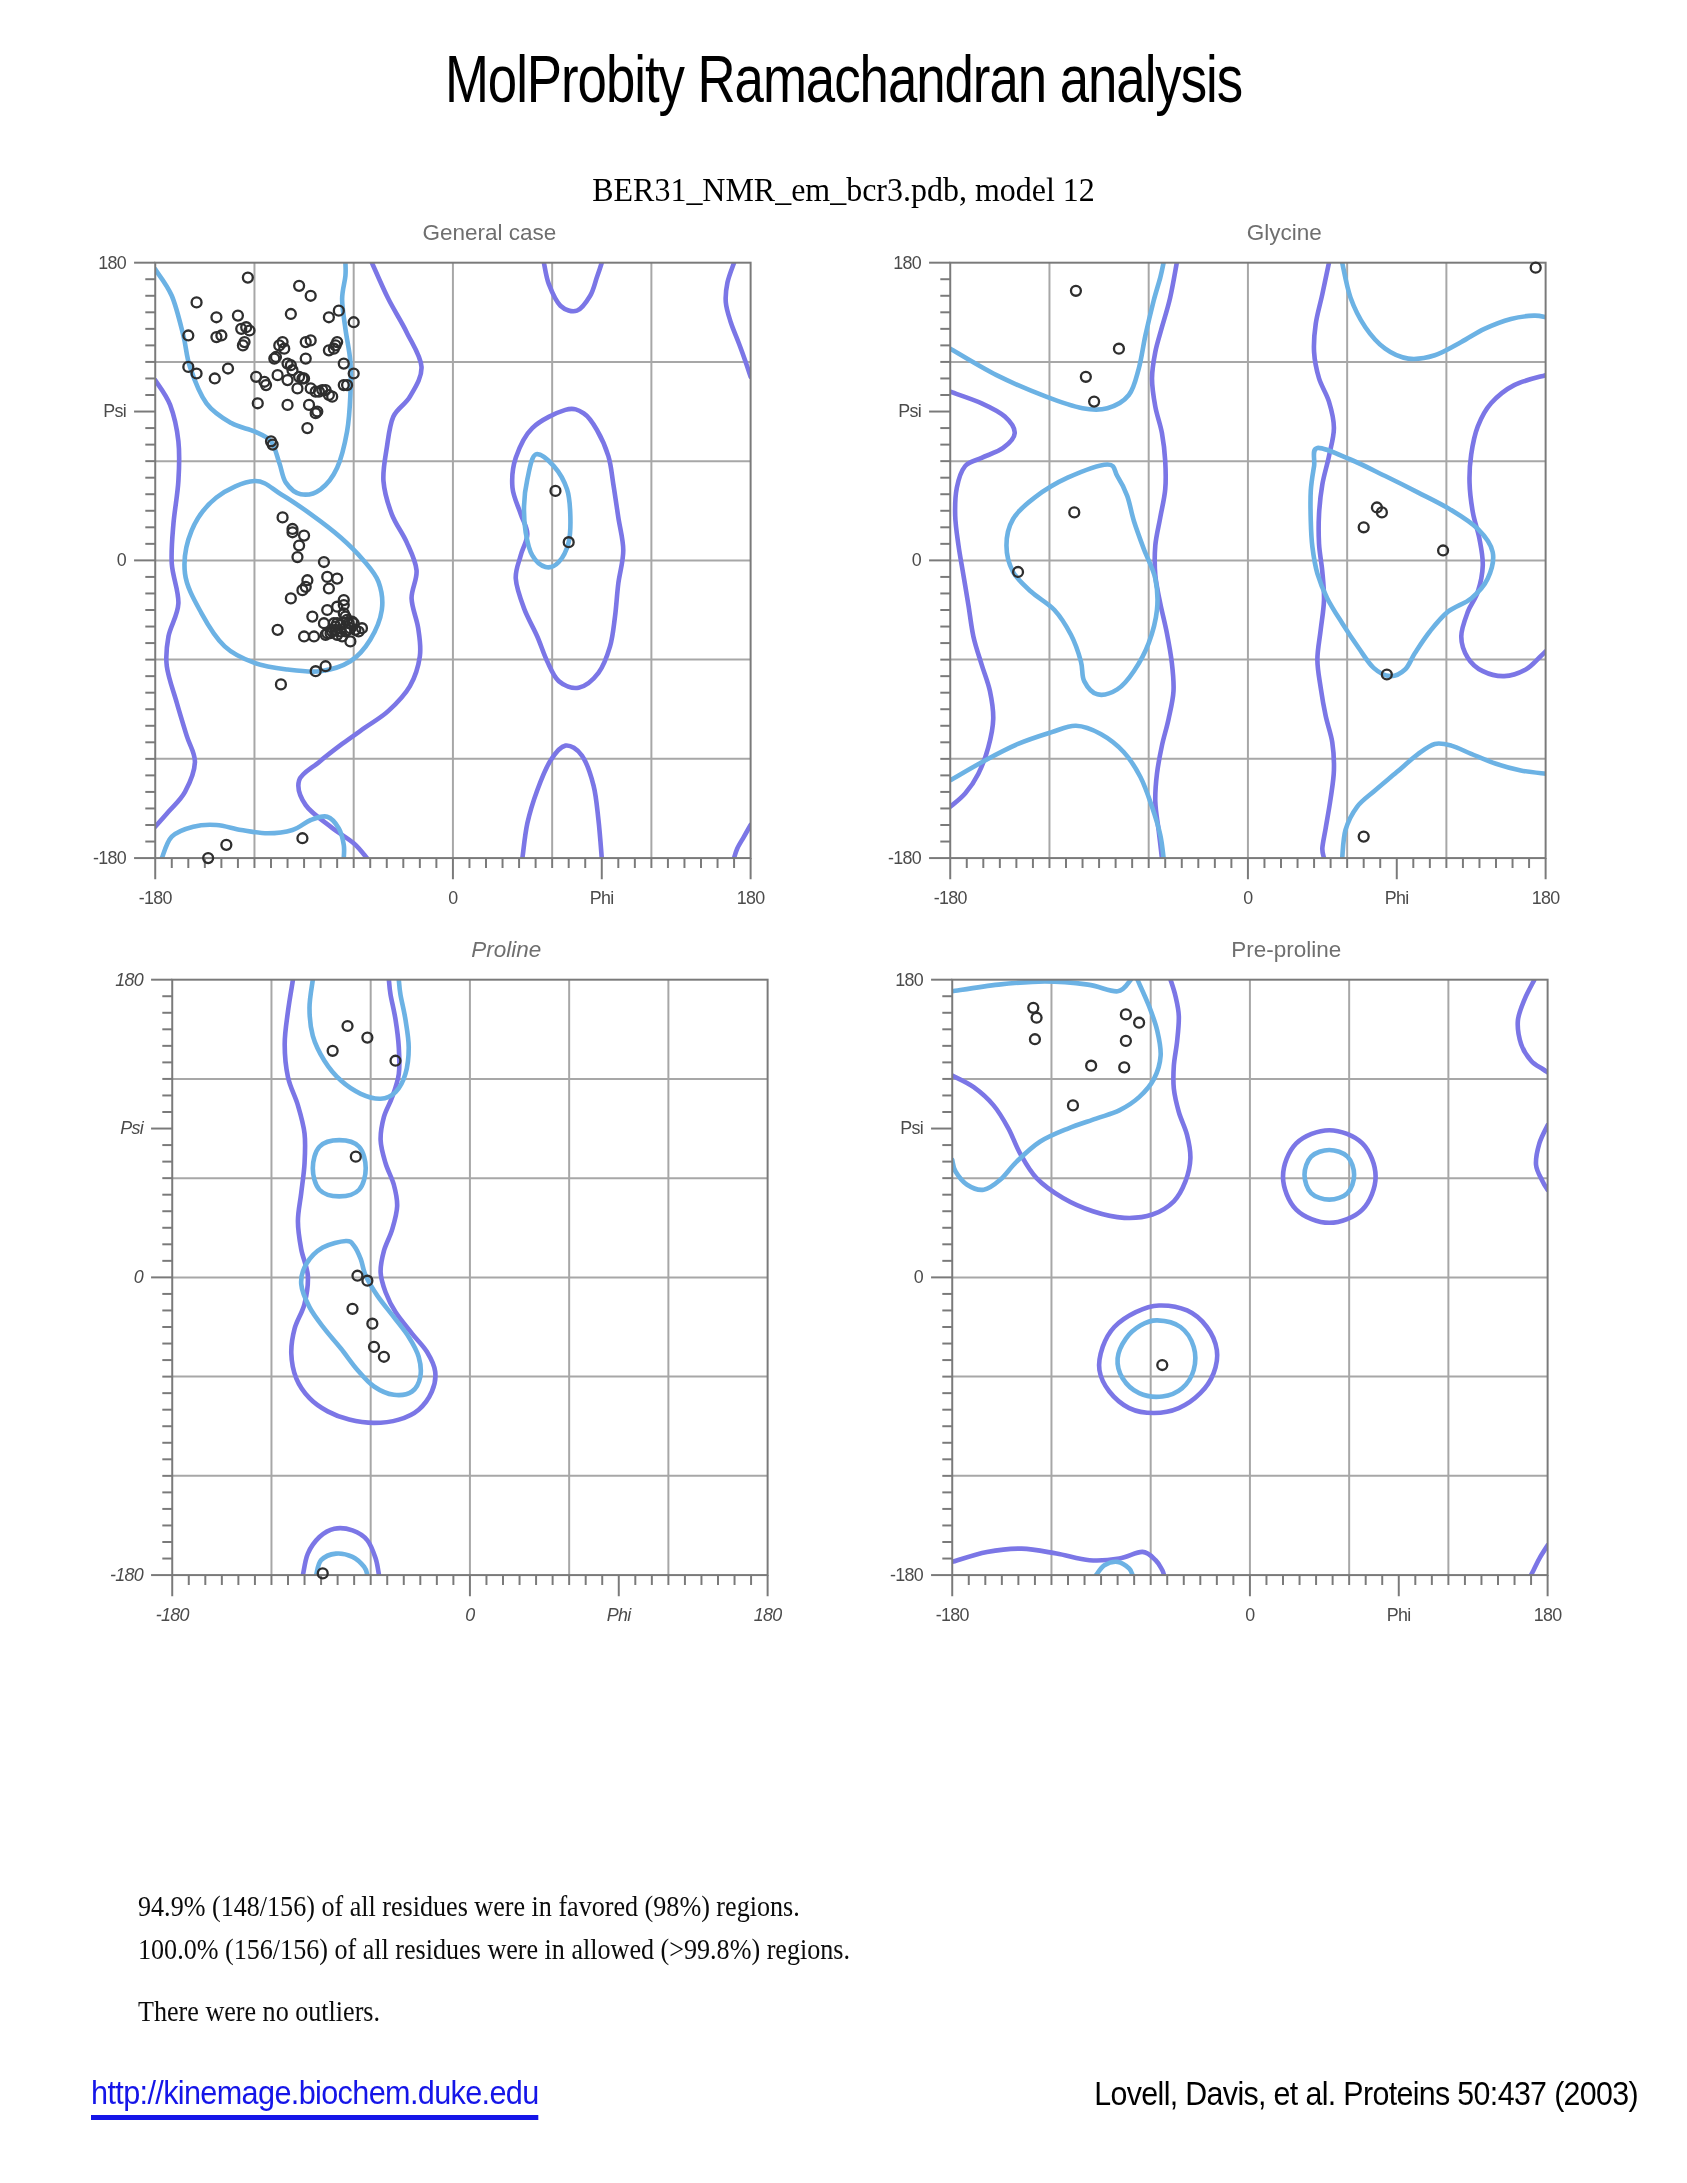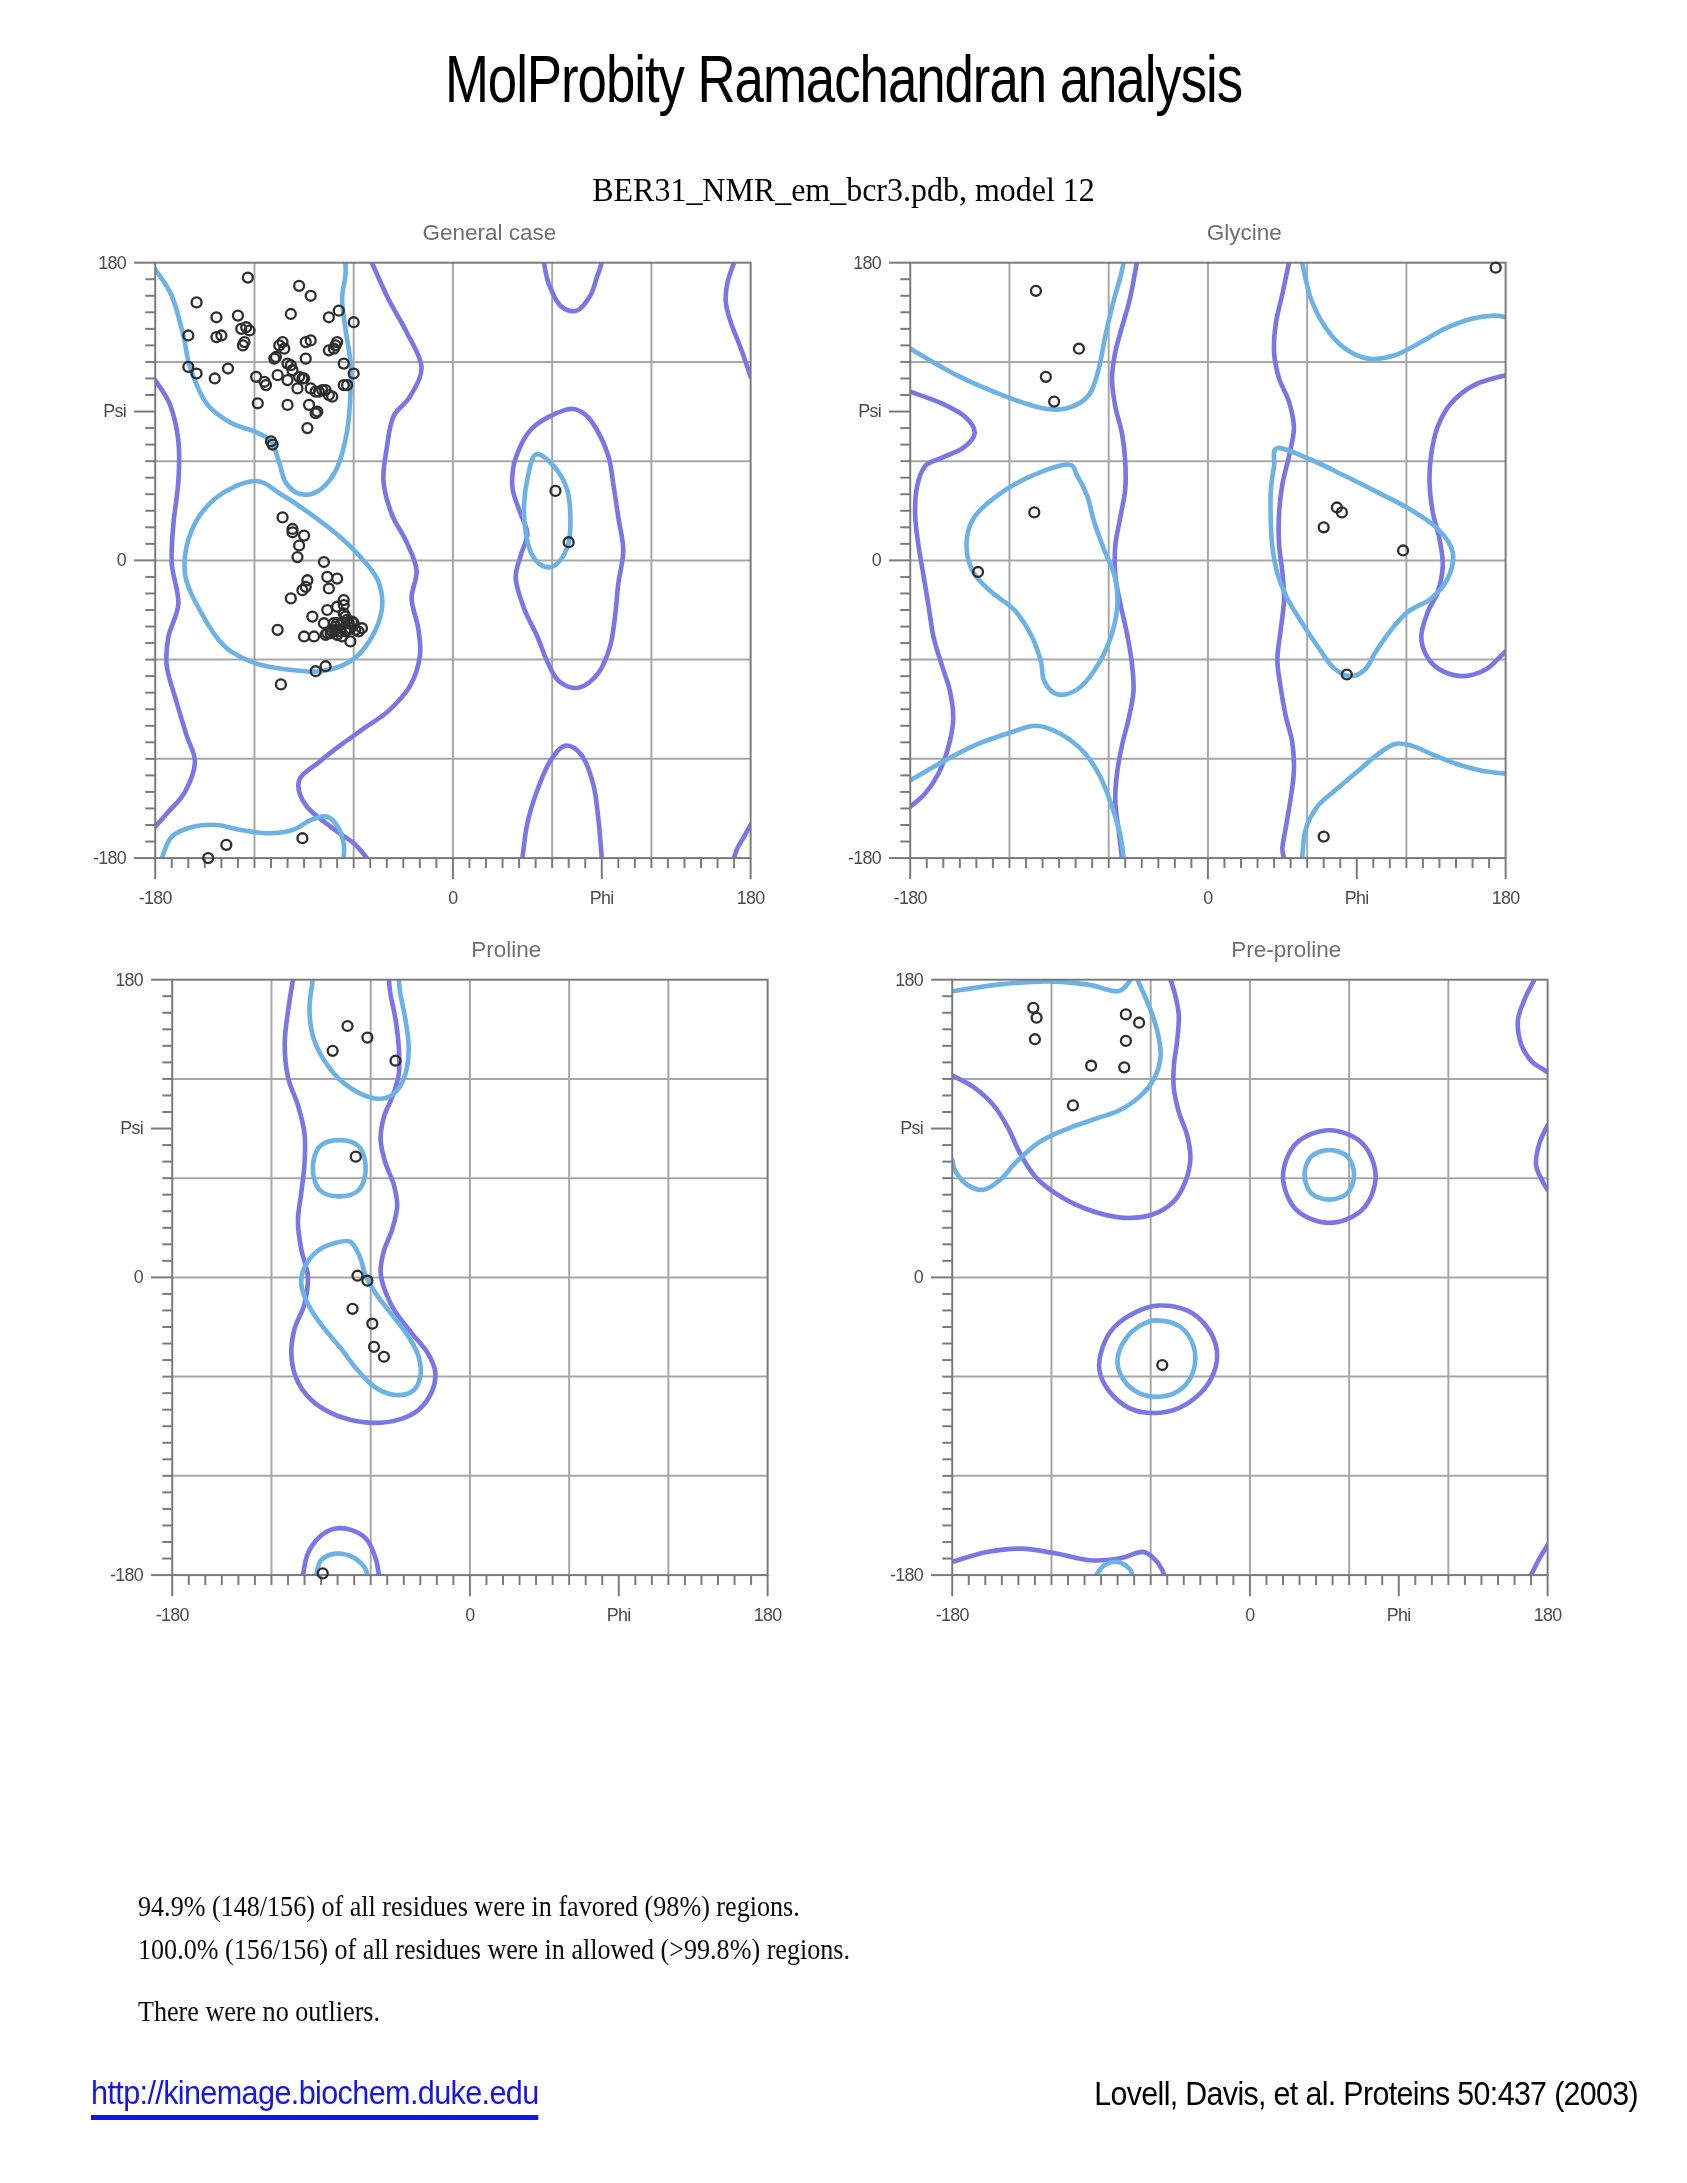--- a/index.html
+++ b/index.html
@@ -267,21 +267,21 @@
         <circle cx="392.5" cy="707.5" r="7.5"></circle>
         <circle cx="340.0" cy="727.5" r="7.5"></circle>
         <circle cx="755.0" cy="435.0" r="7.5"></circle>
         <circle cx="775.0" cy="512.5" r="7.5"></circle>
         <circle cx="230.0" cy="990.0" r="7.5"></circle>
         <circle cx="257.5" cy="970.0" r="7.5"></circle>
         <circle cx="372.5" cy="960.0" r="7.5"></circle>
       </g>
     </svg>
   </div>
-<div class="chart" style="left:811px;top:203px;">
+<div class="chart" style="left:851px;top:203px;">
     <svg width="774" height="728" viewBox="0 0 1170 1100">
       <defs>
         <clipPath id="clip-glycine">
           <rect x="150" y="90" width="900" height="900"></rect>
         </clipPath>
       </defs>
       <text x="655" y="56" text-anchor="middle" font-size="34" fill="#6f6f6f">Glycine</text>
       <g stroke="#a7a7a7" stroke-width="3">
         <line x1="300" y1="90" x2="300" y2="990"></line>
         <line x1="150" y1="840" x2="1050" y2="840"></line>
@@ -407,21 +407,21 @@
         <circle cx="795.0" cy="460.0" r="7.5"></circle>
         <circle cx="802.5" cy="467.5" r="7.5"></circle>
         <circle cx="775.0" cy="490.0" r="7.5"></circle>
         <circle cx="895.0" cy="525.0" r="7.5"></circle>
         <circle cx="810.0" cy="712.5" r="7.5"></circle>
         <circle cx="775.0" cy="957.5" r="7.5"></circle>
         <circle cx="1035.0" cy="97.5" r="7.5"></circle>
       </g>
     </svg>
   </div>
-<div class="chart" style="left:73px;top:920px;">
+<div class="chart" style="left:73px;top:920px;font-style:italic;">
     <svg width="774" height="728" viewBox="0 0 1170 1100">
       <defs>
         <clipPath id="clip-proline">
           <rect x="150" y="90" width="900" height="900"></rect>
         </clipPath>
       </defs>
       <text x="655" y="56" text-anchor="middle" font-size="34" fill="#6f6f6f">Proline</text>
       <g stroke="#a7a7a7" stroke-width="3">
         <line x1="300" y1="90" x2="300" y2="990"></line>
         <line x1="150" y1="840" x2="1050" y2="840"></line>

